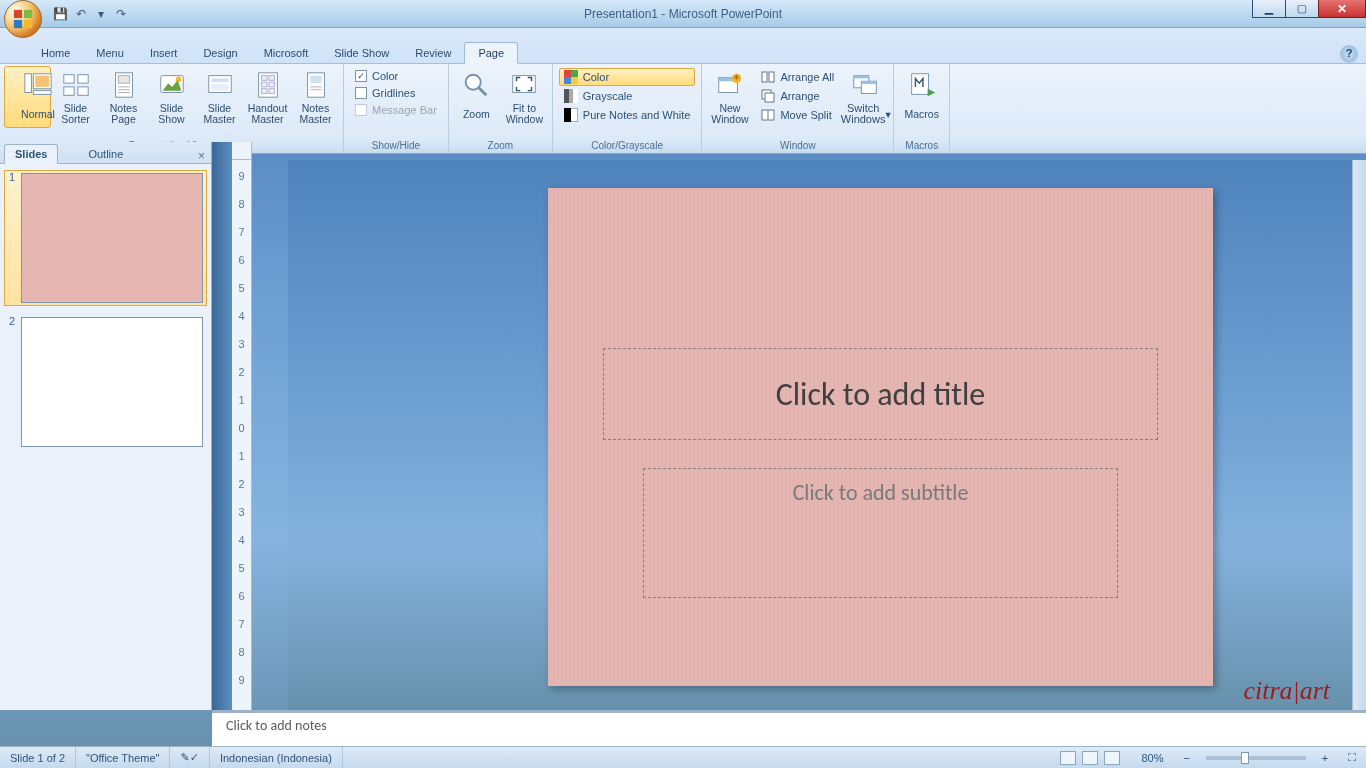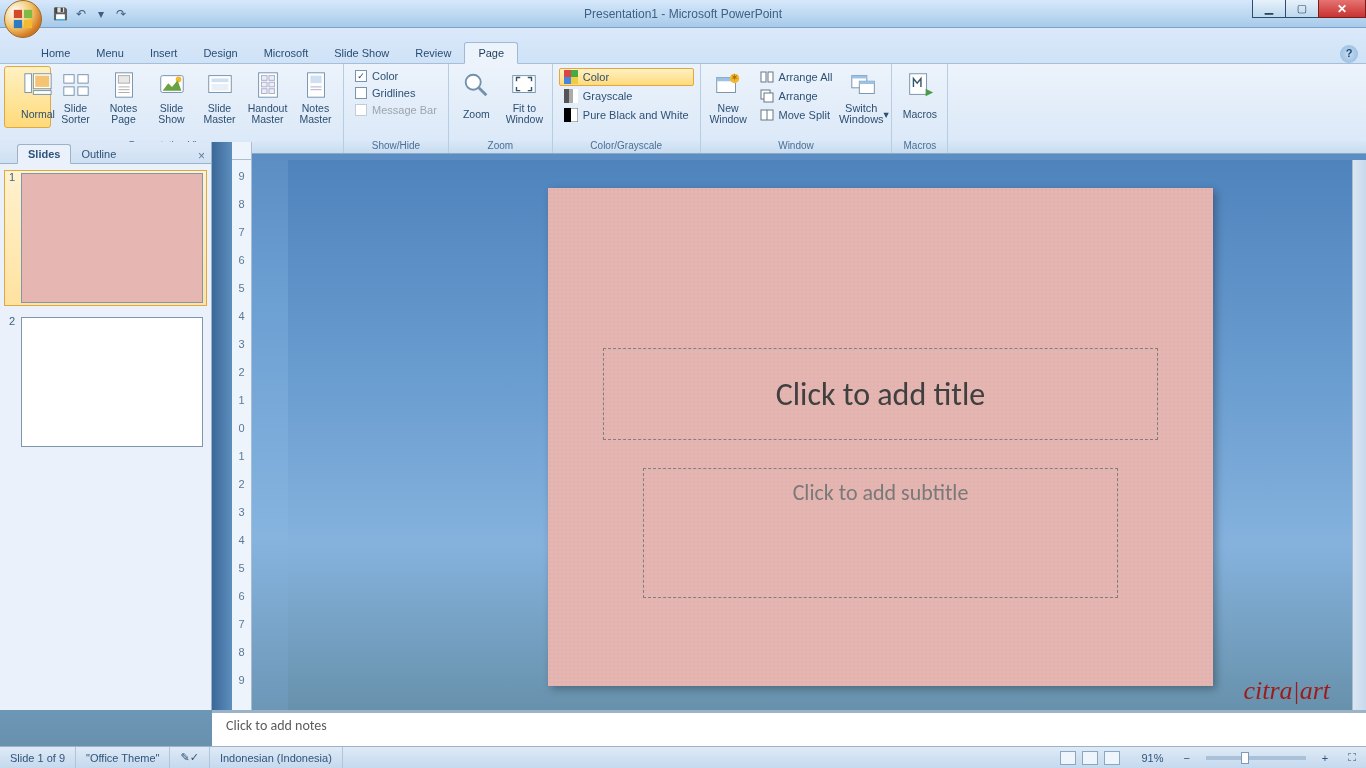--- a/index.html
+++ b/index.html
@@ -39,21 +39,21 @@
 .smallbtn.disabled{ color:#9aa5af; }
 .smallbtn .sqic{ width:14px; height:14px; }
 .chk{ width:12px; height:12px; border:1px solid #7a94ad; background:#fff; display:inline-flex; align-items:center; justify-content:center; font-size:9px; color:#1c4670; }
 
 
 .ic svg{ width:30px; height:30px; }
 
 
 .workspace { position:absolute; top:142px; left:0; right:0; bottom:22px; display:flex; }
 .leftpane { width:212px; background:#eaf1fa; border-right:1px solid #9bb2c9; display:flex; flex-direction:column; }
-.lp-tabs{ height:22px; display:flex; align-items:flex-end; background:linear-gradient(#dde9f7,#cfe0f3); border-bottom:1px solid #9bb2c9; padding-left:17px; }
+.lp-tabs{ height:22px; display:flex; align-items:flex-end; background:linear-gradient(#dde9f7,#cfe0f3); border-bottom:1px solid #9bb2c9; padding-left:4px;gap:20px; }
 .lp-tab{ padding:3px 10px; color:#2e547a; }
 .lp-tab.active{ background:#eaf1fa; border:1px solid #9bb2c9; border-bottom:1px solid #eaf1fa; border-radius:3px 3px 0 0; margin-bottom:-1px; font-weight:bold; }
 .lp-close{ margin-left:auto; margin-right:6px; color:#5b7998; font-size:12px; cursor:default; }
 .thumbs{ flex:1; overflow:auto; padding:6px 4px; }
 .thumb{ border:1px solid transparent; padding:2px; }
 .thumb.sel{ border:1px solid #e0a83f; background:linear-gradient(#fff2cf,#ffe2a0); }
 .thumb-inner{ width:182px; height:130px; border:1px solid #7f97ae; background:#fff; margin-left:14px; position:relative; }
 .thumb-num{ position:absolute; top:0; left:4px; font-size:11px; color:#3b6089; }
 .thumb.pink .thumb-inner{ background:#e6b6b2; }
 
@@ -278,21 +278,21 @@
               <rect width="5" height="14" fill="#555"></rect>
               <rect x="5" width="4" height="14" fill="#aaa"></rect>
             </svg></span>
           <span>Grayscale</span>
         </div>
       <div class="smallbtn">
           <span class="sqic"><svg viewBox="0 0 14 14">
               <rect width="14" height="14" fill="#fff" stroke="#666"></rect>
               <rect width="7" height="14" fill="#000"></rect>
             </svg></span>
-          <span>Pure Black and White</span>
+          <span>Pure Notes and White</span>
         </div>
     </div>
     <div class="group-label">Color/Grayscale</div>
   </div>
 
   <div class="group">
     <div class="group-body">
       <div class="bigbtn">
         <div class="ic">
             <svg viewBox="0 0 32 32">
@@ -410,32 +410,32 @@
       </div>
       <div class="watermark">citra|art</div>
     </div>
     <div class="vscroll"></div>
   </div>
 </div>
 
 <div class="notespane">Click to add notes</div>
 
 <div class="status">
-  <div class="seg">Slide 1 of 9</div>
+  <div class="seg">Slide 1 of 2</div>
   <div class="seg">"Office Theme"</div>
   <div class="seg">
       <span>✎✓</span>
     </div>
   <div class="seg">Indonesian (Indonesia)</div>
   <div class="spacer"></div>
   <div class="seg" style="border:none">
     <span class="viewbtn"></span>
     <span class="viewbtn"></span>
     <span class="viewbtn"></span>
   </div>
-  <div class="seg" style="border:none">91%</div>
+  <div class="seg" style="border:none">80%</div>
   <div class="seg" style="border:none">−</div>
   <div class="zoomslider">
       <div class="knob"></div>
     </div>
   <div class="seg" style="border:none">+</div>
   <div class="seg" style="border:none">⛶</div>
 </div>
 
 </body></html>

